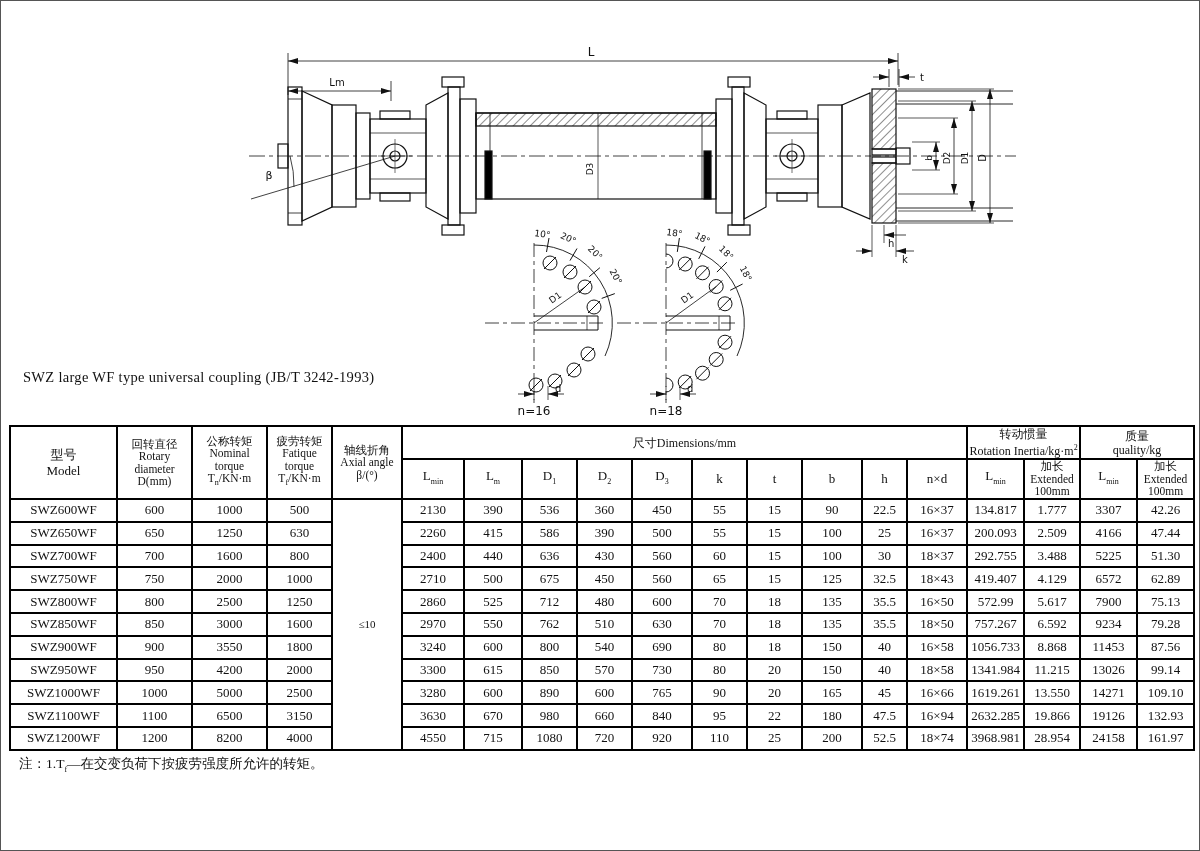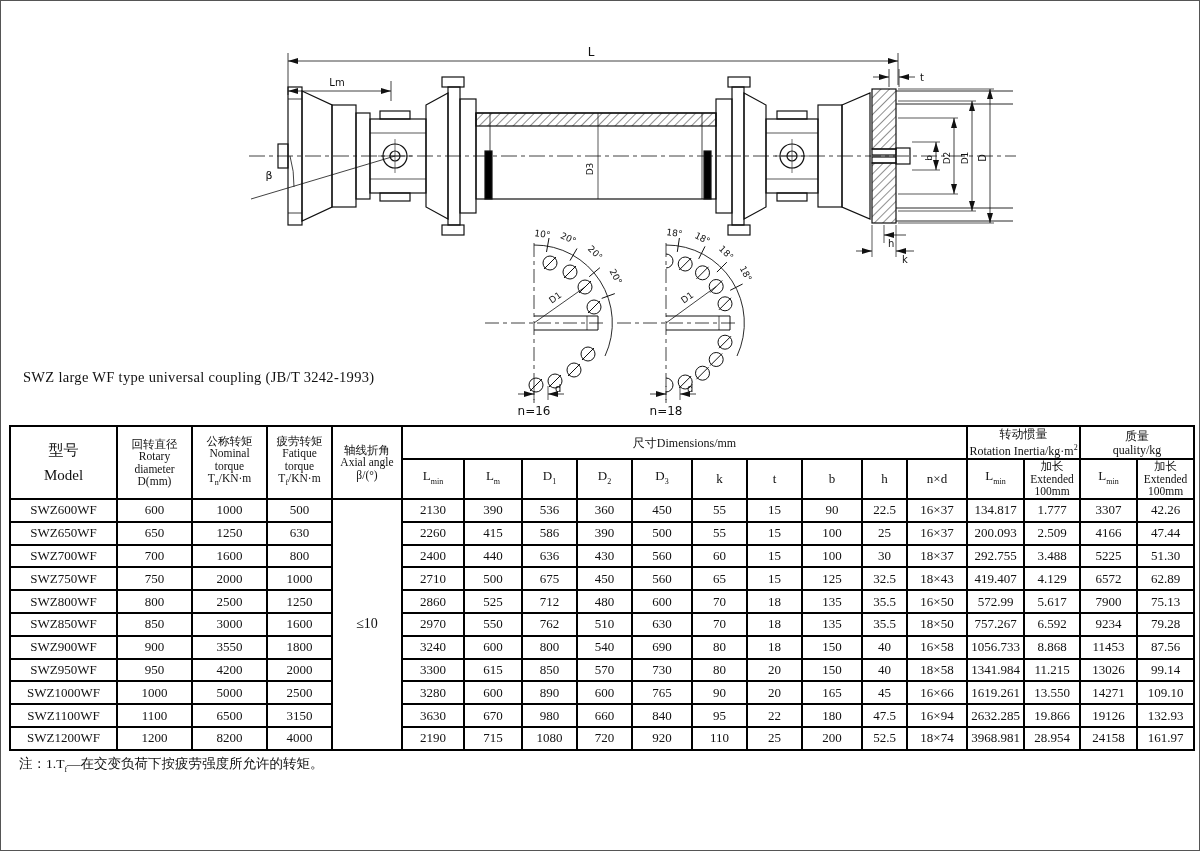--- a/index.html
+++ b/index.html
@@ -17,21 +17,21 @@
   }
   .spec-table th,.spec-table td{
     border:2px solid #000;padding:0;vertical-align:middle;
     overflow:hidden;white-space:nowrap;
   }
   .spec-table thead th{font-weight:normal;font-size:11.5px;line-height:12.5px;}
   .spec-table thead th.grp{font-size:12px;line-height:14px;}
   .spec-table thead tr.sub th{height:38px;}
   .spec-table thead tr.grp-row th{height:28px;}
   .spec-table tbody td{height:20.8px;font-size:13px;}
-  .spec-table td.axial{font-size:14px;}
+  .spec-table td.axial{font-size:11px;}
   sub{font-size:8px;}
   sup{font-size:8px;}
   .notes{position:absolute;top:752px;font-size:13.5px;line-height:21px;}
   .notes-zh{left:18px;}
   .notes-en{left:393px;}
   .note-row{display:flex;}
   .note-label{white-space:pre;}
   .drawing{position:absolute;left:0;top:0;}
 </style>
 </head>
@@ -277,21 +277,21 @@
         <col style="width:60px">
       <col style="width:45px">
         <col style="width:60px">
       <col style="width:57px">
         <col style="width:56px">
         <col style="width:57px">
         <col style="width:57px">
     </colgroup>
     <thead>
       <tr class="grp-row">
-        <th rowspan="2" style="font-size:15px;line-height:25px;">型号<br>Model</th>
+        <th rowspan="2" style="font-size:13px;line-height:16px;">型号<br>Model</th>
         <th rowspan="2">回转直径<br>Rotary<br>diameter<br>D(mm)</th>
         <th rowspan="2">公称转矩<br>Nominal<br>torque<br>T<sub>n</sub>/KN·m</th>
         <th rowspan="2">疲劳转矩<br>Fatique<br>torque<br>T<sub>f</sub>/KN·m</th>
         <th rowspan="2">轴线折角<br>Axial angle<br>β/(°)</th>
         <th colspan="10" class="grp">尺寸Dimensions/mm</th>
         <th colspan="2" class="grp">转动惯量<br>Rotation Inertia/kg·m<sup>2</sup></th>
         <th colspan="2" class="grp">质量<br>quality/kg</th>
       </tr>
       <tr class="sub">
         <th style="font-size:13px;">L<sub>min</sub></th>
@@ -510,21 +510,21 @@
           <td>2632.285</td>
           <td>19.866</td>
           <td>19126</td>
           <td>132.93</td>
         </tr>
         <tr>
           <td>SWZ1200WF</td>
           <td>1200</td>
           <td>8200</td>
           <td>4000</td>
-          <td>2190</td>
+          <td>4550</td>
           <td>715</td>
           <td>1080</td>
           <td>720</td>
           <td>920</td>
           <td>110</td>
           <td>25</td>
           <td>200</td>
           <td>52.5</td>
           <td>18×74</td>
           <td>3968.981</td>

